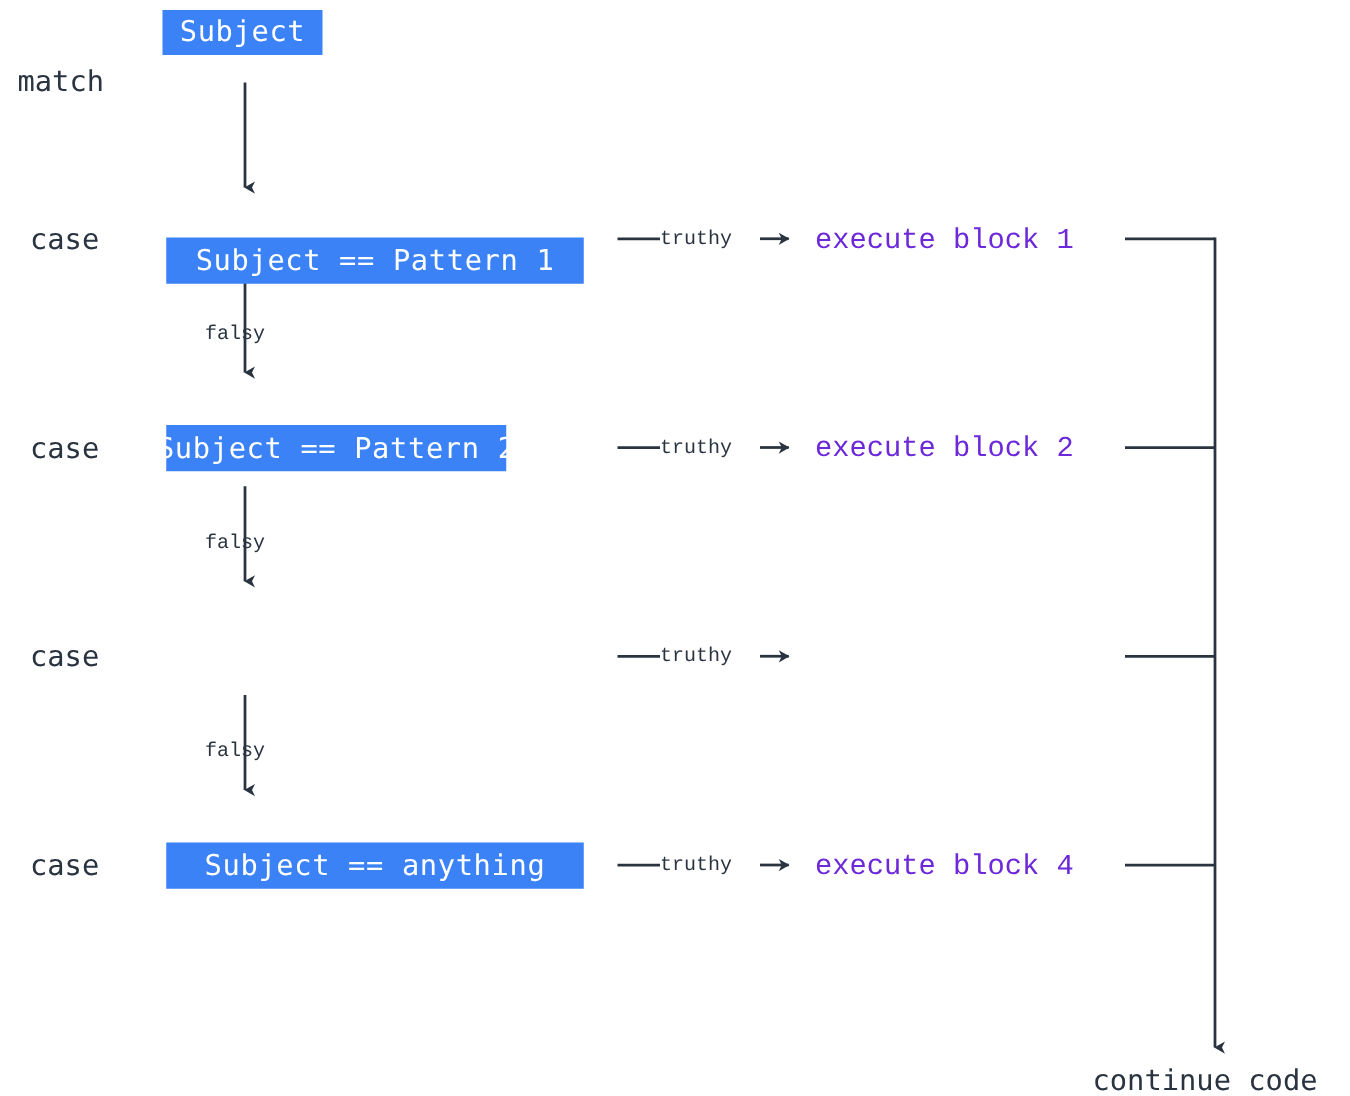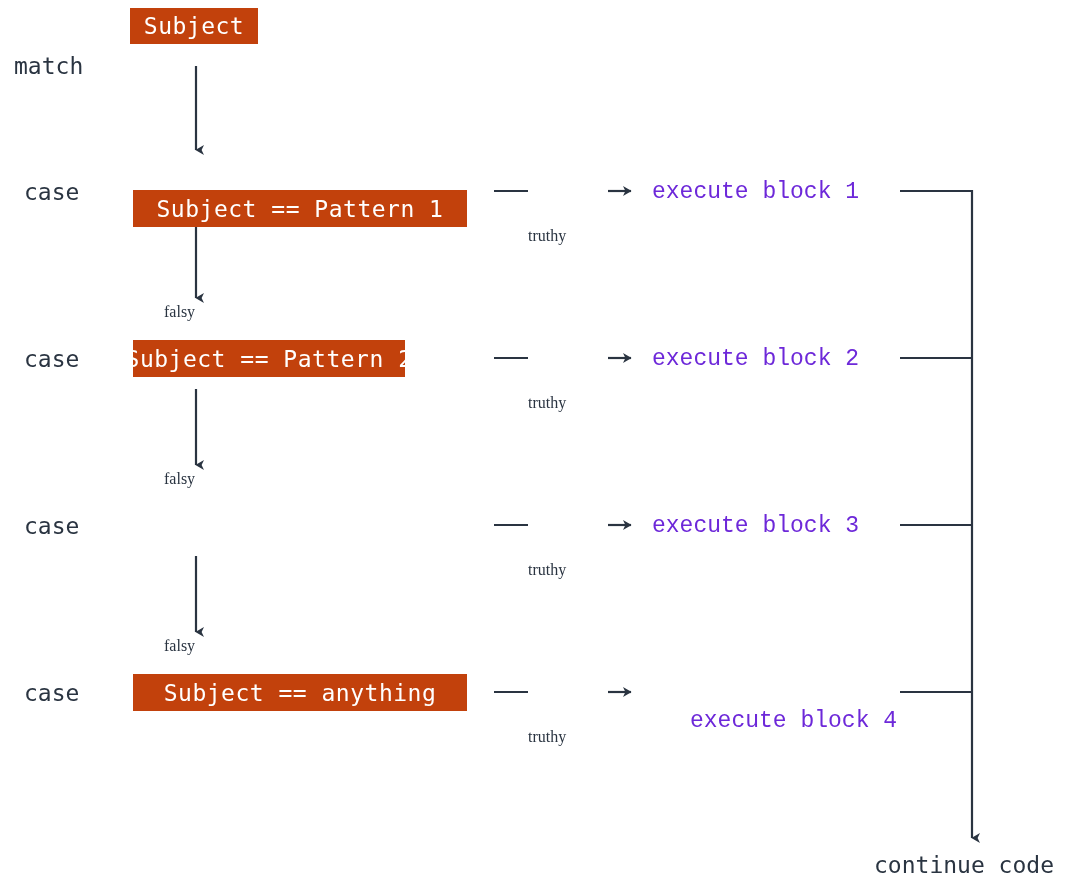--- a/index.html
+++ b/index.html
@@ -33,40 +33,39 @@
     position: absolute;
     font-family: "DejaVu Sans Mono", "Liberation Mono", monospace;
     font-size: 23px;
     color: #2a3441;
     white-space: pre;
     letter-spacing: 0px;
   }
 
   .box {
     position: absolute;
-    background: #c2410c;
+    background: #3b82f6;
     color: #ffffff;
     font-family: "DejaVu Sans Mono", "Liberation Mono", monospace;
     font-size: 23px;
     display: flex;
     align-items: center;
     justify-content: center;
     white-space: pre;
     box-sizing: border-box;
     letter-spacing: 0.5px;
   }
 
   .edgelabel {
     position: absolute;
-    font-family: Liberation Serif, serif;
+    font-family: Liberation Mono, monospace;
     font-size: 16px;
     color: #2a3441;
     white-space: pre;
     letter-spacing: 0px;
-    margin-top: 45px;
   }
 
   .blocktext {
     position: absolute;
     font-family: Liberation Mono, monospace;
     font-size: 23px;
     color: #6d28d9;
     white-space: pre;
   }
 
@@ -148,27 +147,26 @@
 
   <div class="blocktext" style="left:652px; top:346px;">execute block 2</div>
 
   <div class="edgelabel" style="left:164px; top:425px;">falsy</div>
 
   <div class="kw" style="left:24px; top:513px;">case</div>
 
 
   <div class="edgelabel" style="left:528px; top:516px;">truthy</div>
 
-  <div class="blocktext" style="left:652px; top:513px;">execute block 3</div>
 
   <div class="edgelabel" style="left:164px; top:592px;">falsy</div>
 
   <div class="kw" style="left:24px; top:680px;">case</div>
 
   <div class="box" style="left:133px; top:674px; width:334px; height:37px;">Subject == anything</div>
 
   <div class="edgelabel" style="left:528px; top:683px;">truthy</div>
 
-  <div class="blocktext" style="left:652px; top:708px;margin-left:38px;">execute block 4</div>
+  <div class="blocktext" style="left:652px; top:680px;">execute block 4</div>
 
   <div class="tail" style="left:874px; top:852px;">continue code</div>
 
 </div>
 
 </body></html>

